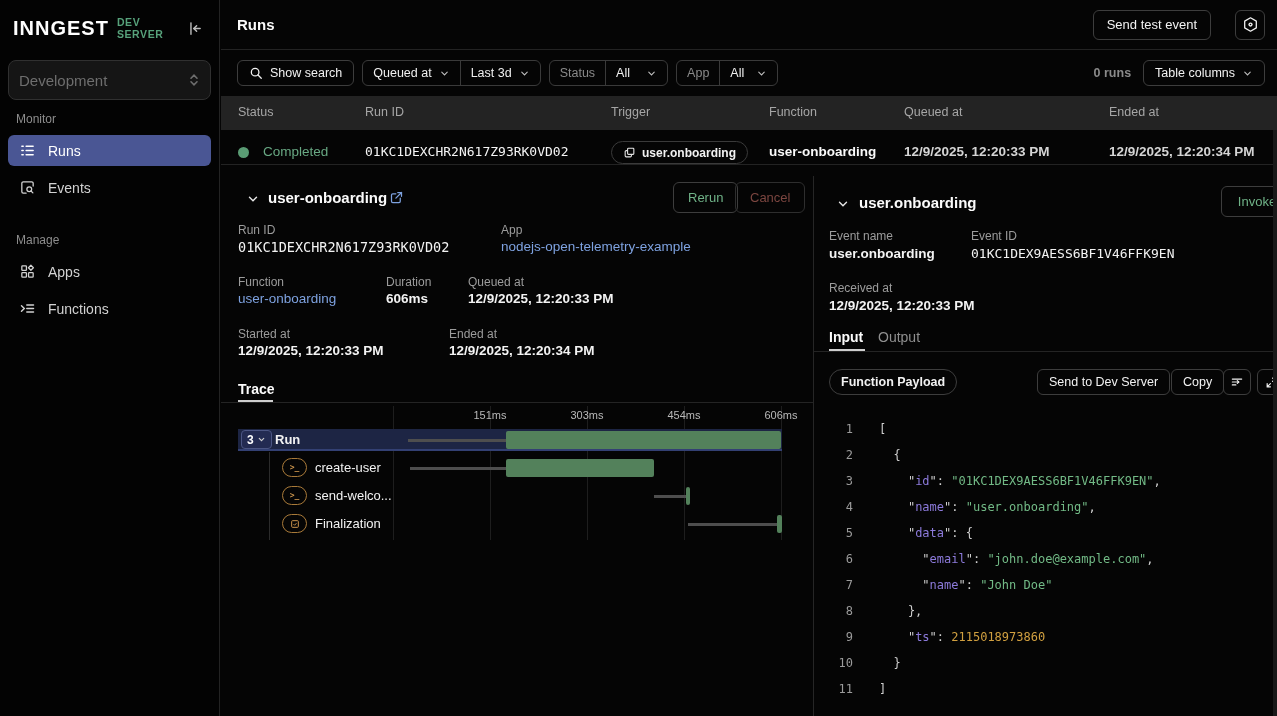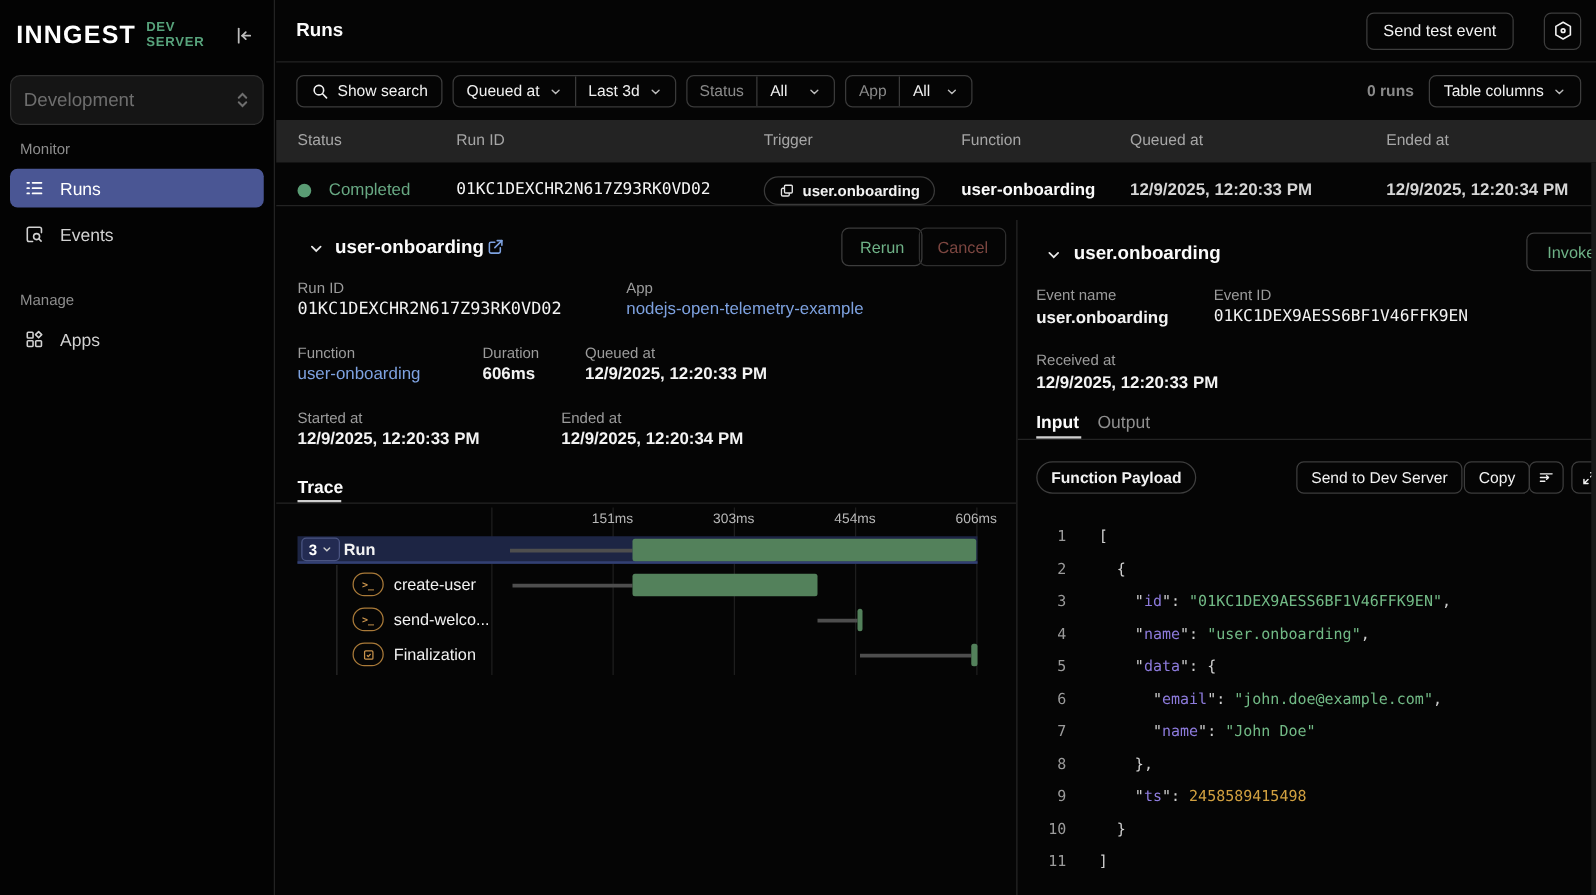--- a/index.html
+++ b/index.html
@@ -179,20 +179,31 @@
     <div class="nav-item">
       <span class="ic">
         <svg width="17" height="17" viewBox="0 0 24 24" fill="none" stroke="#d2d2d2" stroke-width="1.8" stroke-linejoin="round">
             <rect x="4" y="4" width="6.5" height="6.5" rx="1"></rect>
             <rect x="4" y="13.5" width="6.5" height="6.5" rx="1"></rect>
             <rect x="13.5" y="13.5" width="6.5" height="6.5" rx="1"></rect>
             <path d="M16.8 3.2l3.5 3.5-3.5 3.5-3.5-3.5z"></path>
           </svg>
       </span>
       <span>Apps</span>
+    </div>
+    <div class="nav-item">
+      <span class="ic">
+        <svg width="17" height="17" viewBox="0 0 24 24" fill="none" stroke="#d2d2d2" stroke-width="2" stroke-linecap="round">
+            <path d="M3.5 8l4 4-4 4"></path>
+            <path d="M11 7h9.5"></path>
+            <path d="M11 12h9.5"></path>
+            <path d="M11 17h9.5"></path>
+          </svg>
+      </span>
+      <span>Functions</span>
     </div>
   </div>
 
   <div class="main">
 
     <div class="topbar">
       <span class="page-title">Runs</span>
       <div class="topbar-right">
         <button class="btn btn-lg">Send test event</button>
         <button class="btn btn-icon">
@@ -451,21 +462,21 @@
             <div class="code-line">
               <span class="lineno">7</span>
               <span class="code-text"><span class="tok-pun">      "</span><span class="tok-key">name</span><span class="tok-pun">": </span><span class="tok-str">"John Doe"</span></span>
             </div>
             <div class="code-line">
               <span class="lineno">8</span>
               <span class="code-text"><span class="tok-pun">    },</span></span>
             </div>
             <div class="code-line">
               <span class="lineno">9</span>
-              <span class="code-text"><span class="tok-pun">    "</span><span class="tok-key">ts</span><span class="tok-pun">": </span><span class="tok-num">2458589415498</span></span>
+              <span class="code-text"><span class="tok-pun">    "</span><span class="tok-key">ts</span><span class="tok-pun">": </span><span class="tok-num">2115018973860</span></span>
             </div>
             <div class="code-line">
               <span class="lineno">10</span>
               <span class="code-text"><span class="tok-pun">  }</span></span>
             </div>
             <div class="code-line">
               <span class="lineno">11</span>
               <span class="code-text"><span class="tok-pun">]</span></span>
             </div>
           </div>

